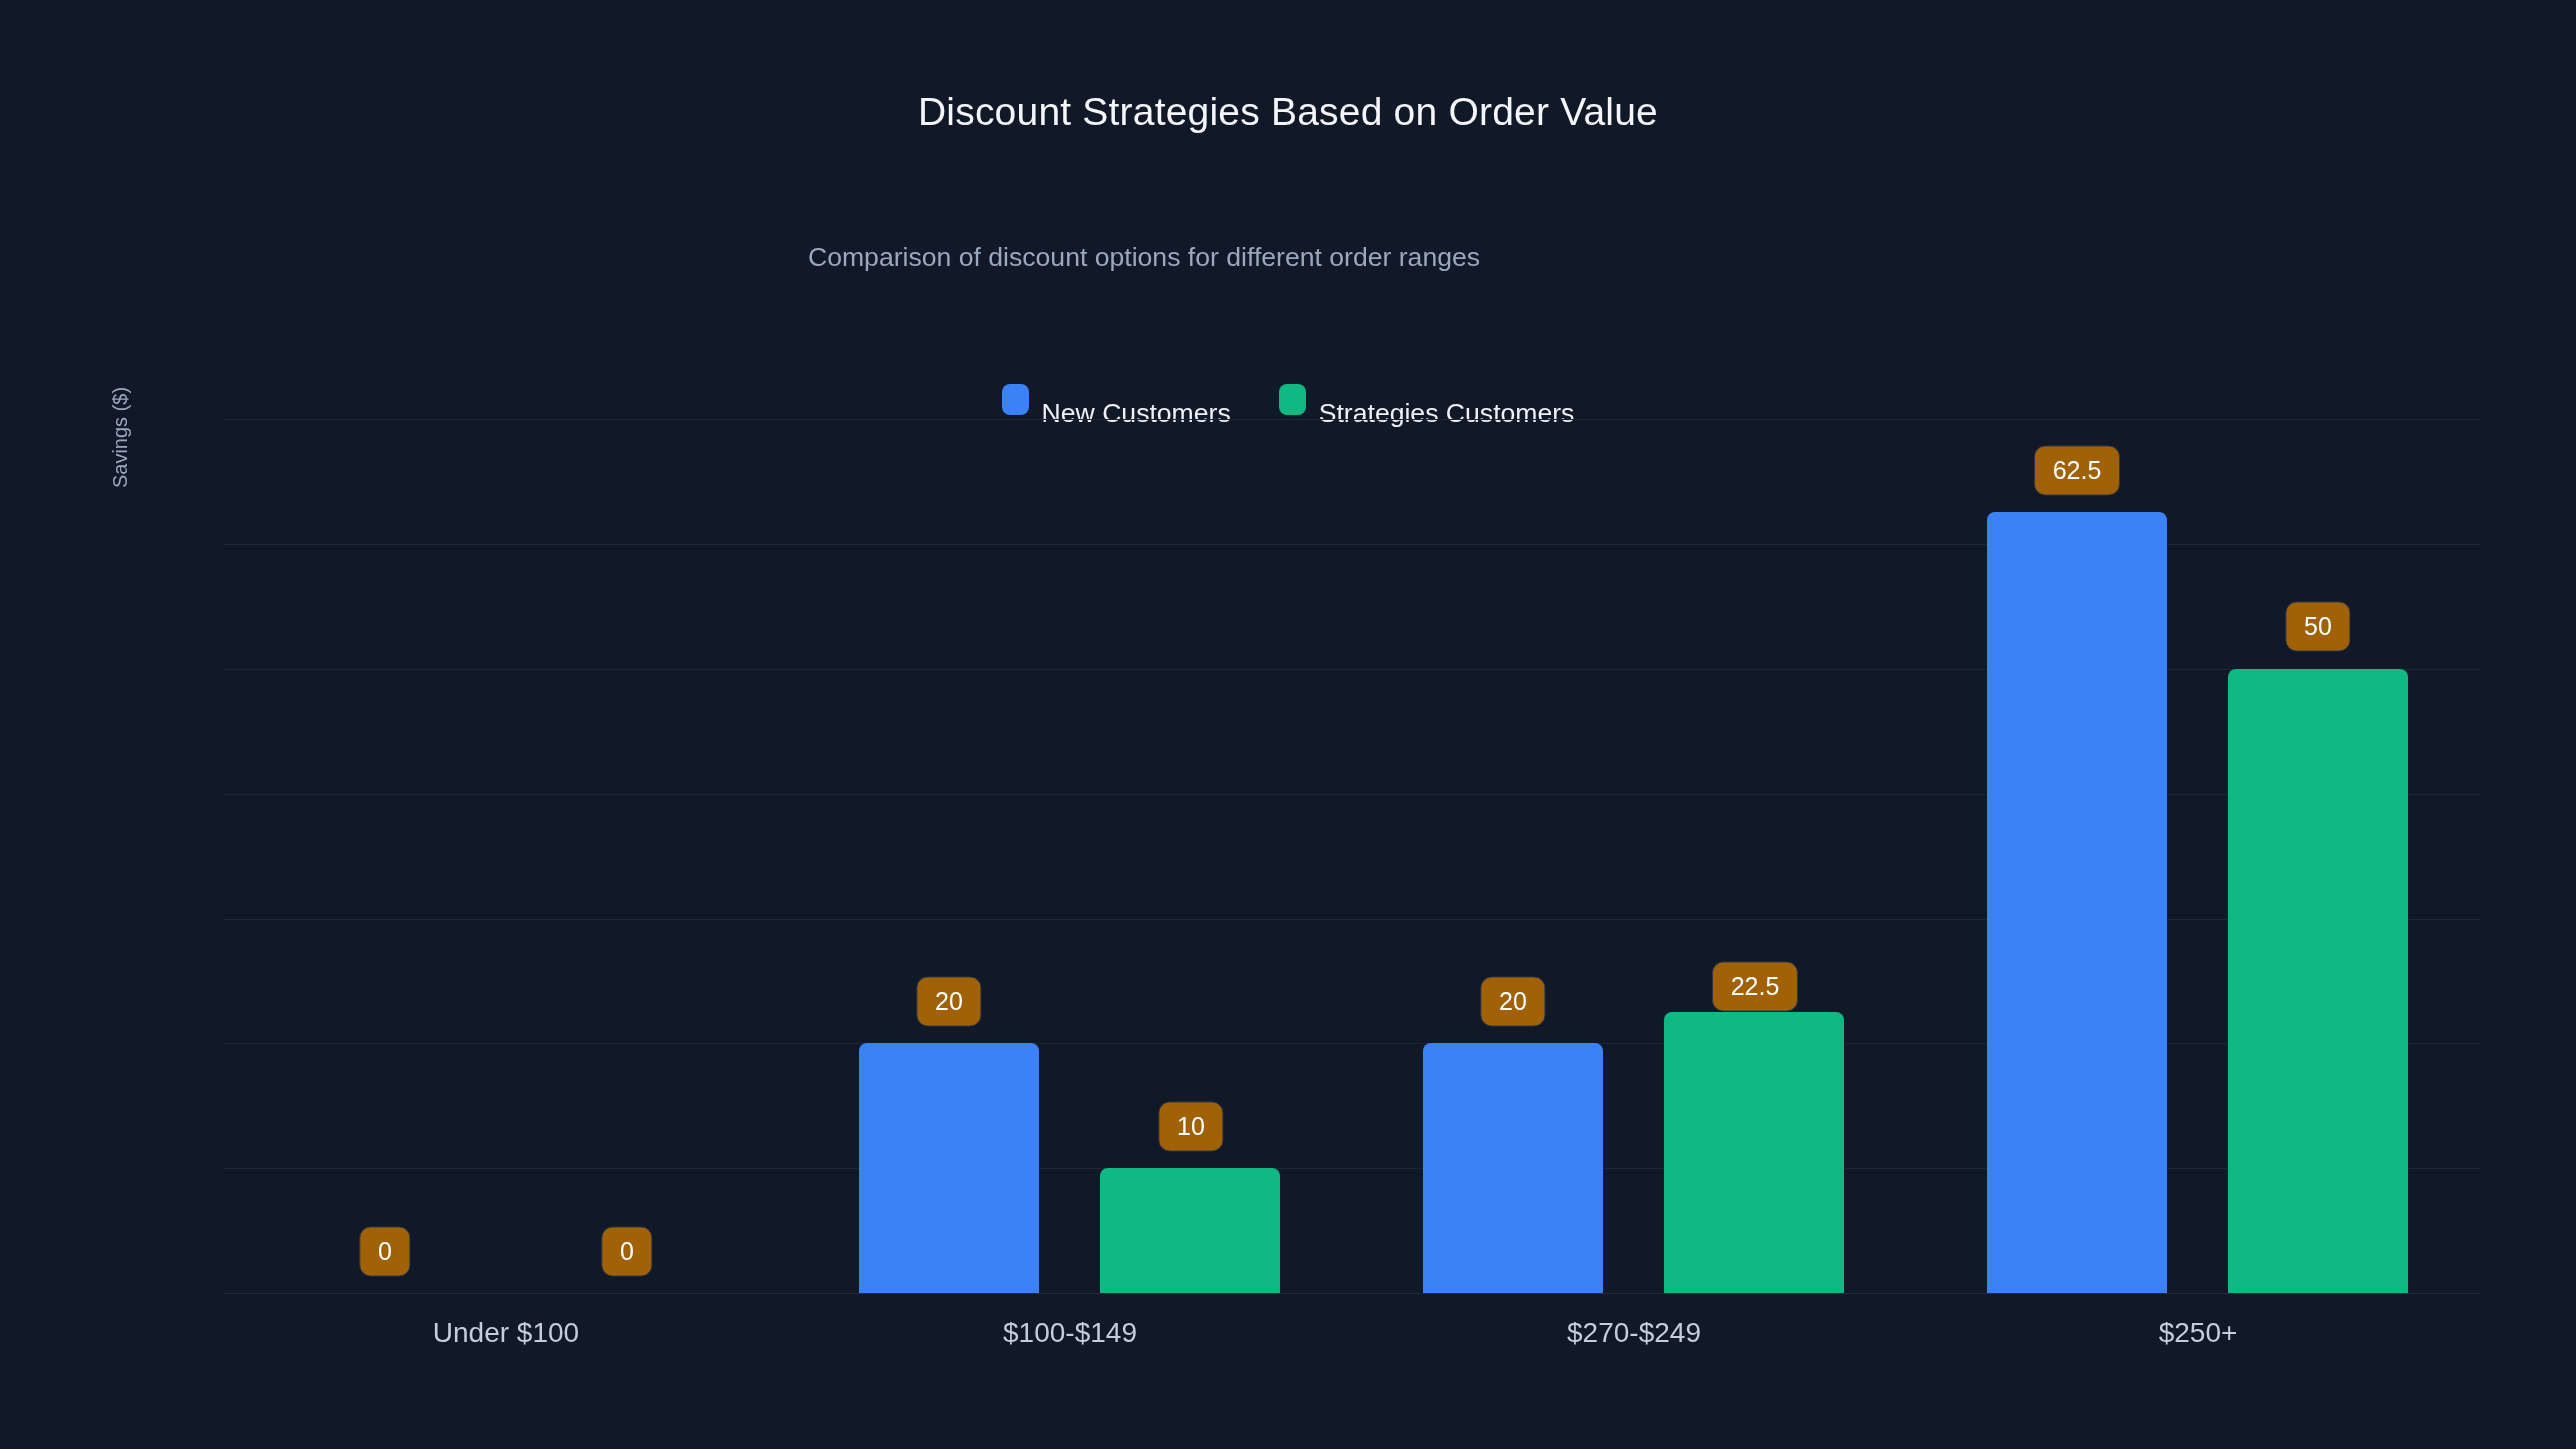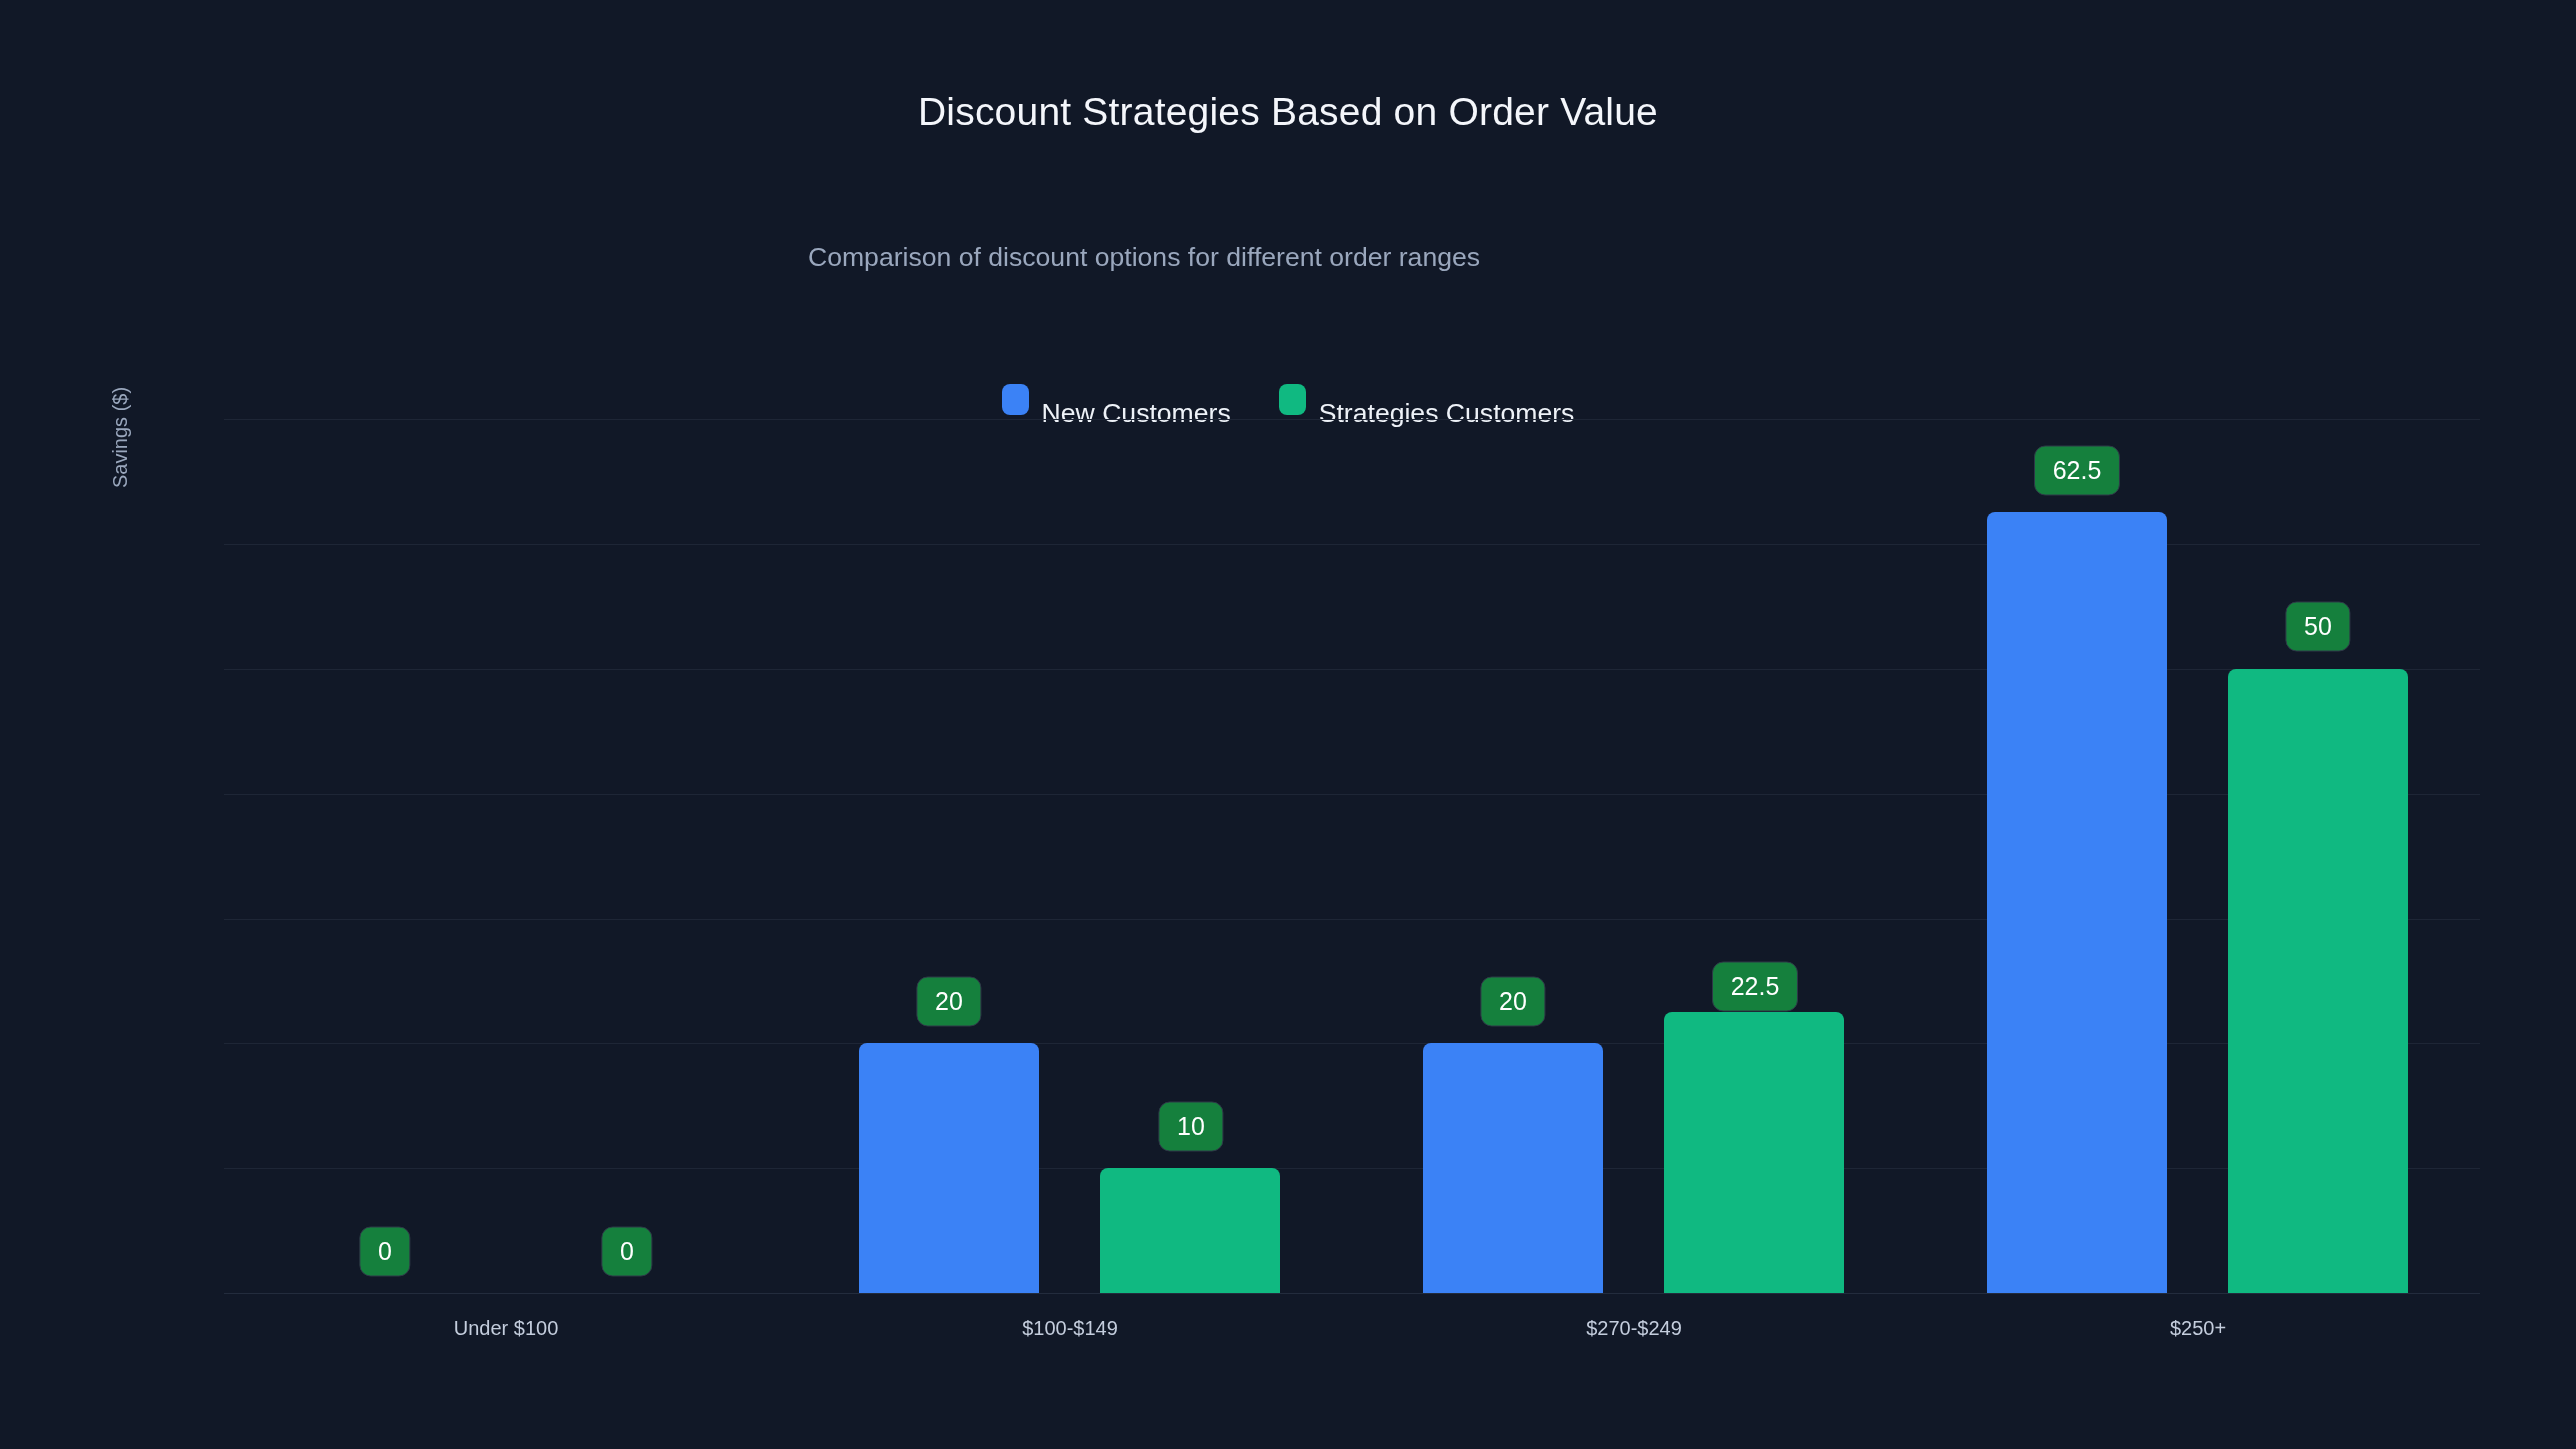--- a/index.html
+++ b/index.html
@@ -64,32 +64,32 @@
   .bar {
     position:absolute; bottom:0;
     border-radius:8px 8px 0 0;
   }
   .bar.blue  { background:#3b82f6; }
   .bar.green { background:#10b981; }
 
   .value-badge {
     position:absolute;
     transform:translate(-50%,-100%);
-    background:#15803d;
+    background:#a16207;
     border:1.6px solid #2f3848;
     border-radius:11.3px;
     color:#ffffff; font-size:25px;
     padding:10.5px 17.7px 12px;
     line-height:1; white-space:nowrap;
   }
 
   .x-label {
     position:absolute; top:898px;
     transform:translateX(-50%);
-    font-size:20px; color:#c4cddd; white-space:nowrap;
+    font-size:28px; color:#c4cddd; white-space:nowrap;
   }
 </style>
 </head>
 <body>
 
 <div id="canvas">
 
   <div id="chart-title">Discount Strategies Based on Order Value</div>
 
   <div id="chart-subtitle">Comparison of discount options for different order ranges</div>

